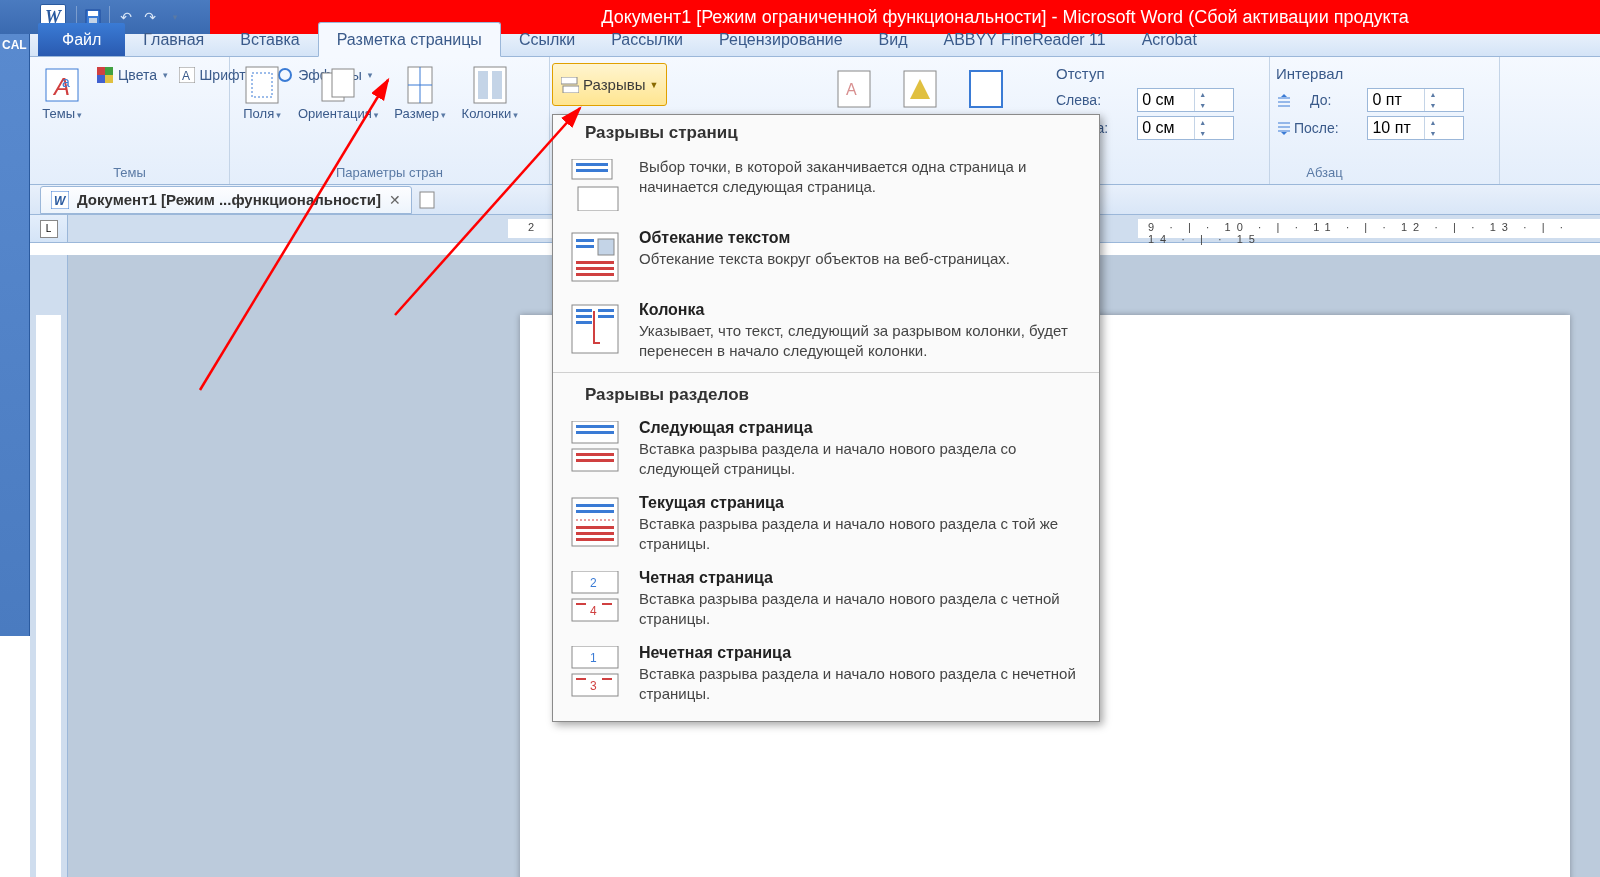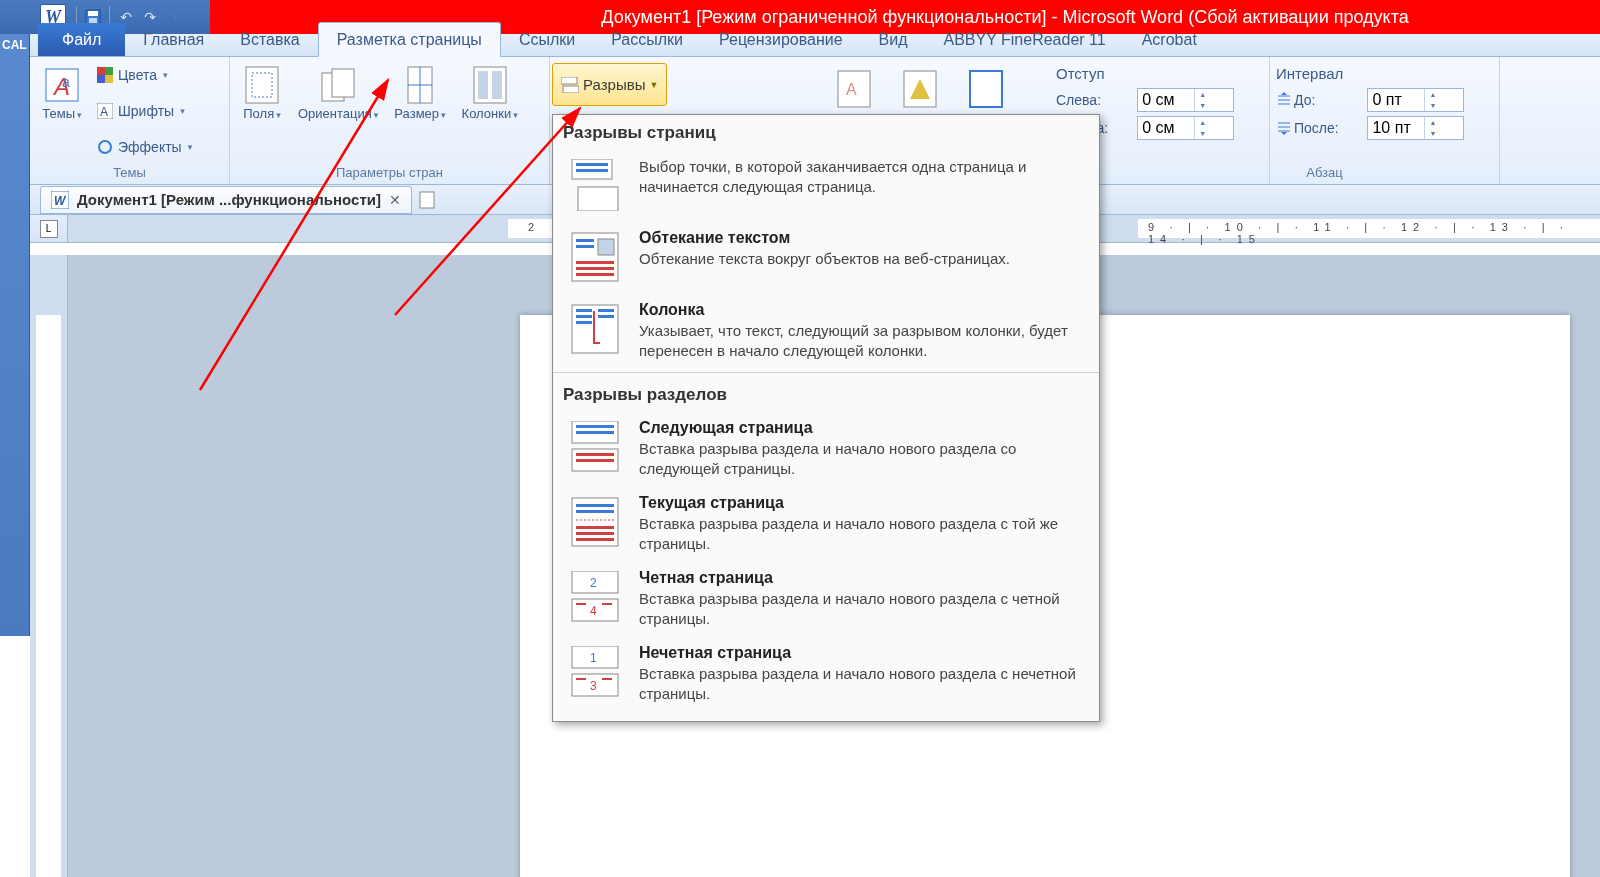--- a/index.html
+++ b/index.html
@@ -50,21 +50,21 @@
 .ruler-corner .box { width: 18px; height: 18px; border: 1px solid #888; background: #fff; font-size: 10px; display: flex; align-items: center; justify-content: center; }
 .ruler-track { flex: 1; background: #cfddee; position: relative; font-size: 11px; color: #444; }
 .ruler-white { position: absolute; top: 4px; bottom: 4px; background: #fff; }
 
 .workspace { position: absolute; left: 30px; right: 0; top: 255px; bottom: 0; background: #bccbdc; }
 .ruler-v { position: absolute; left: 0; top: 0; bottom: 0; width: 38px; background: #cfddee; border-right: 1px solid #9bb7d9; }
 .ruler-v .white { position: absolute; left: 6px; right: 6px; top: 60px; bottom: 0; background: #fff; }
 .page { position: absolute; left: 490px; top: 60px; width: 1050px; height: 1200px; background: #fff; box-shadow: 0 0 6px rgba(0,0,0,.3); }
 
 .dropdown { position: absolute; left: 552px; top: 114px; width: 548px; background: #fafafa; border: 1px solid #8a8a8a; box-shadow: 3px 3px 8px rgba(0,0,0,.35); z-index: 100; padding-bottom: 10px; }
-.dd-section-title { font-size: 17px; font-weight: bold; color: #333; padding: 8px 10px 6px; }
+.dd-section-title { font-size: 17px; font-weight: bold; color: #333; padding: 8px 32px 6px; }
 .dd-item { display: flex; gap: 16px; padding: 8px 14px; cursor: pointer; }
 .dd-item .dico { width: 56px; height: 56px; flex-shrink: 0; display: flex; flex-direction: column; gap: 2px; align-items: center; justify-content: center; }
 .dd-item .dtext .t { font-size: 16px; font-weight: bold; color: #222; margin-bottom: 2px; }
 .dd-item .dtext .d { font-size: 15px; color: #444; line-height: 1.3; }
 .dd-sep { height: 1px; background: #d0d0d0; margin: 4px 0; }
 
 svg { display: block; }
 
 .arrow-overlay { position: absolute; pointer-events: none; z-index: 200; }
 </style>
@@ -112,21 +112,21 @@
       <div class="big-btn">
         <div class="ico">
           <svg width="40" height="40">
               <rect x="4" y="4" width="32" height="32" fill="#fff" stroke="#3a7bd5"></rect>
               <text x="12" y="30" font-size="24" font-family="Georgia" fill="#d04040" font-style="italic">A</text>
               <text x="20" y="22" font-size="14" font-family="Georgia" fill="#3a7bd5">a</text>
             </svg>
         </div>
         <div class="lbl dd-arr">Темы</div>
       </div>
-      <div style="display:flex;flex-direction:column;gap:16px;padding-top:4px">
+      <div style="display:flex;flex-direction:row;gap:2px;padding-top:4px">
         <div class="small-row dd-arr">
           <span class="small-ico">
               <svg width="16" height="16">
                 <rect x="0" y="0" width="8" height="8" fill="#d04040"></rect>
                 <rect x="8" y="0" width="8" height="8" fill="#40a040"></rect>
                 <rect x="0" y="8" width="8" height="8" fill="#4060d0"></rect>
                 <rect x="8" y="8" width="8" height="8" fill="#e0c040"></rect>
               </svg>
             </span>
           <span>Цвета</span>
@@ -244,21 +244,21 @@
             <span>▼</span>
           </div>
         </div>
       <span></span>
     </div>
   </div>
 
   <div class="group" style="width:230px">
     <div class="indent-block">
       <div class="hdr">Интервал</div>
-      <span style="display:flex;align-items:flex-start;gap:2px">
+      <span style="display:flex;align-items:flex-end;gap:18px">
           <svg width="16" height="14">
             <line x1="2" y1="4" x2="14" y2="4" stroke="#3a7bd5"></line>
             <line x1="2" y1="8" x2="14" y2="8" stroke="#3a7bd5"></line>
             <line x1="2" y1="12" x2="14" y2="12" stroke="#3a7bd5"></line>
             <path d="M8 0 L5 3 L11 3 Z" fill="#3a7bd5"></path>
           </svg>
           <span>До:</span>
         </span>
       <div class="spin">
           <input value="0 пт" style="">

